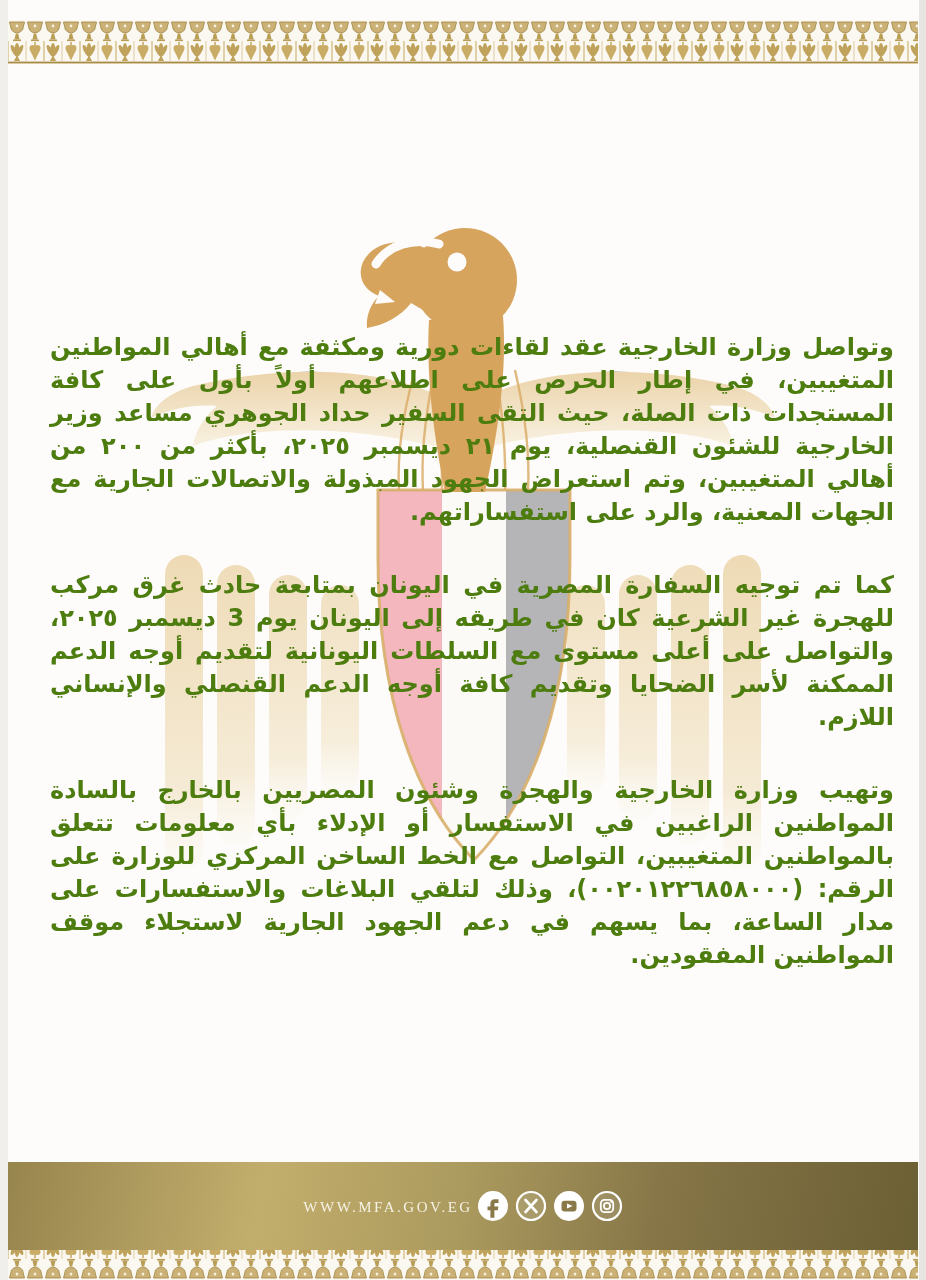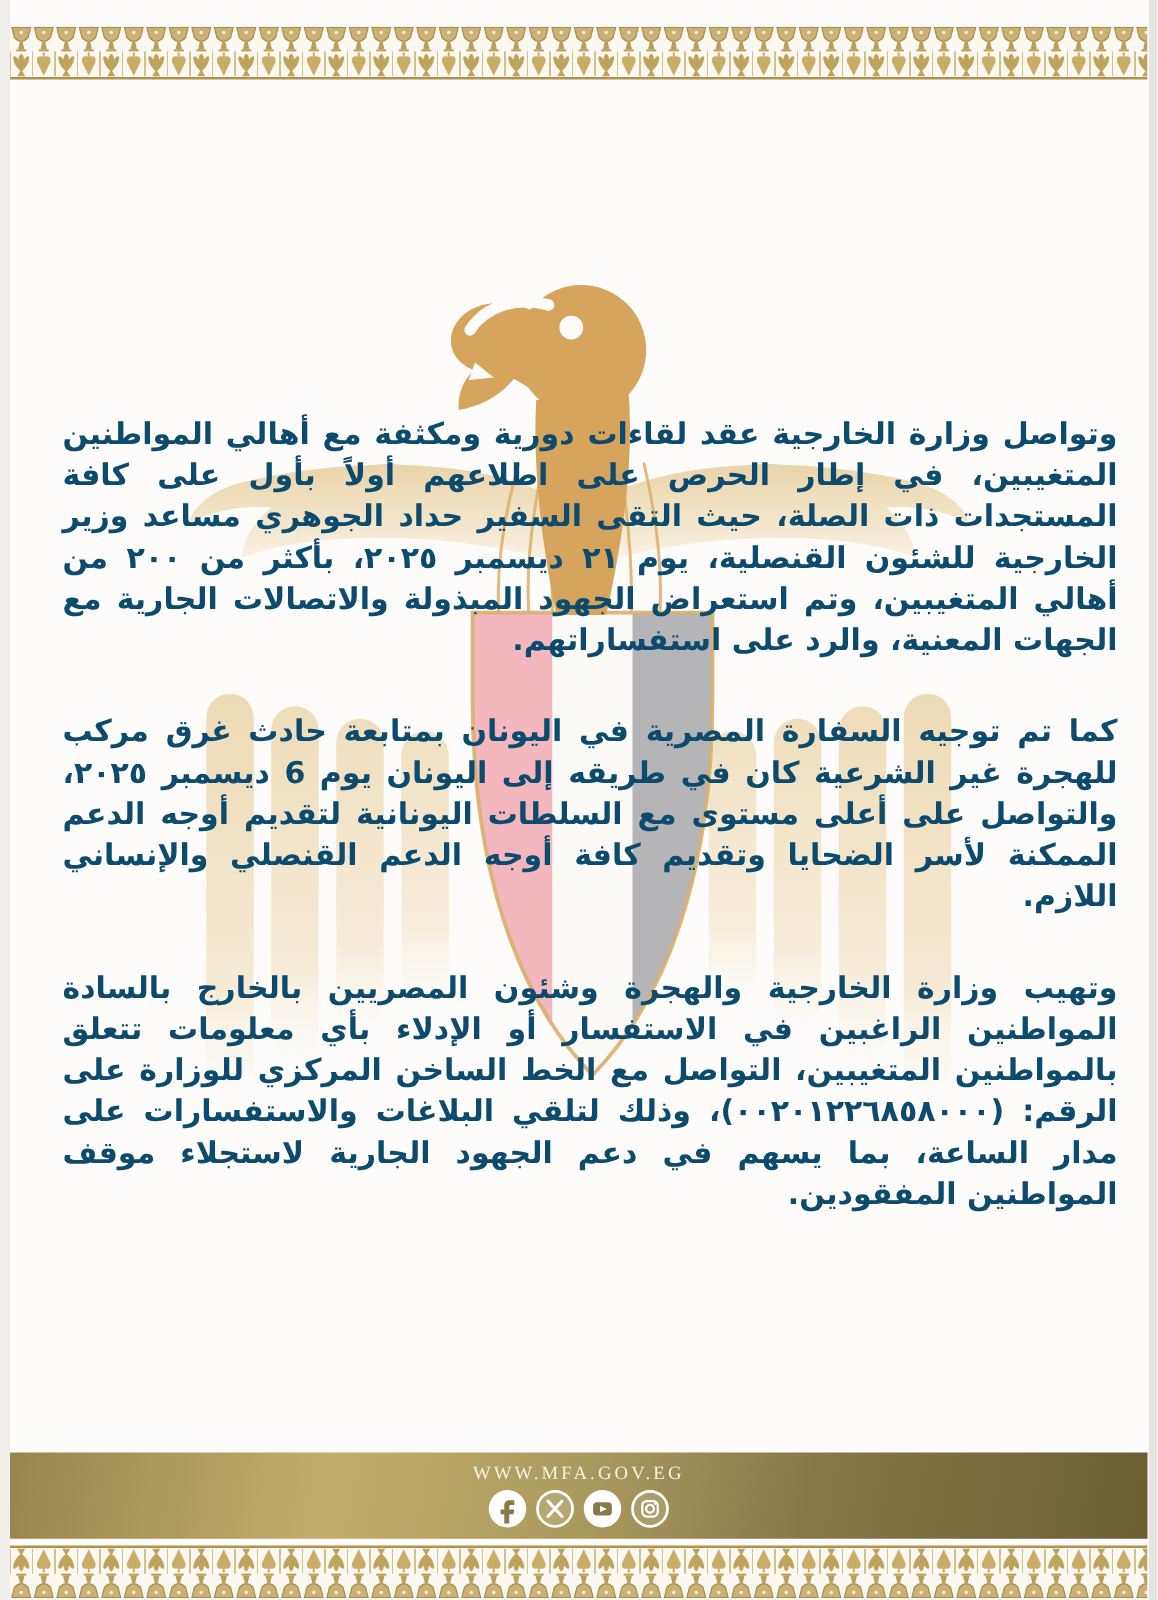--- a/index.html
+++ b/index.html
@@ -12,29 +12,29 @@
   .edge-right{right:0;width:7px;background:#e7e5e1;}
 
   .frieze{position:absolute;left:8px;right:8px;height:44px;z-index:2;}
   .frieze-top{top:20px;}
   .frieze-bottom{top:1236px;transform:scaleY(-1);}
 
   .watermark{position:absolute;left:133px;top:228px;width:660px;height:650px;z-index:0;}
 
   .doc-text{
     position:absolute;top:331px;left:50px;right:32px;z-index:1;
-    direction:rtl;text-align:justify;color:#0c4a6e;
+    direction:rtl;text-align:justify;color:#4d7c0f;
     font-weight:700;font-size:24px;line-height:33px;
   }
   .doc-text p{margin:0 0 40px 0;}
 
   .footer-bar{
-    position:absolute;left:8px;right:8px;top:1162px;height:69px;z-index:3;
+    position:absolute;left:8px;right:8px;top:1162px;height:88px;z-index:3;
     background:linear-gradient(100deg,#97854e 0%,#c2ae6c 28%,#ab9a5e 50%,#857547 72%,#6b5f34 100%);
-    display:flex;flex-direction:column;align-items:center;justify-content:center;gap:4px;
+    display:flex;flex-direction:row;align-items:center;justify-content:center;gap:4px;
   }
   .footer-site{
     font-family:"Liberation Serif","DejaVu Serif",serif;
     color:#f6f2e4;font-size:15px;letter-spacing:2.5px;line-height:1;
     margin-top:2px;
   }
   .social-row{display:flex;gap:6px;align-items:center;}
   .social-row svg{display:block;cursor:pointer;}
 </style>
 </head>
@@ -138,21 +138,21 @@
     <path d="M296,22 C268,8 240,14 230,34 C224,48 230,62 246,68 C237,77 233,88 234,100 C252,97 268,88 278,75 L300,88 Z" fill="#d7a45e"></path>
     <path d="M296,92 L370,88 C374,140 366,200 352,264 L312,264 C300,205 293,145 296,92 Z" fill="#d7a45e"></path>
     <path d="M306,16 C280,9 255,17 243,36" stroke="#fdfcfa" stroke-width="9" fill="none" stroke-linecap="round"></path>
     <path d="M247,62 L262,74 L242,76 Z" fill="#fdfcfa"></path>
     <circle cx="324" cy="34" r="9.5" fill="#fdfcfa"></circle>
   </g>
 </svg>
 
 <div class="doc-text" dir="rtl">
   <p>وتواصل وزارة الخارجية عقد لقاءات دورية ومكثفة مع أهالي المواطنين المتغيبين، في إطار الحرص على اطلاعهم أولاً بأول على كافة المستجدات ذات الصلة، حيث التقى السفير حداد الجوهري مساعد وزير الخارجية للشئون القنصلية، يوم ٢١ ديسمبر ٢٠٢٥، بأكثر من ٢٠٠ من أهالي المتغيبين، وتم استعراض الجهود المبذولة والاتصالات الجارية مع الجهات المعنية، والرد على استفساراتهم.</p>
-  <p>كما تم توجيه السفارة المصرية في اليونان بمتابعة حادث غرق مركب للهجرة غير الشرعية كان في طريقه إلى اليونان يوم 6 ديسمبر ٢٠٢٥، والتواصل على أعلى مستوى مع السلطات اليونانية لتقديم أوجه الدعم الممكنة لأسر الضحايا وتقديم كافة أوجه الدعم القنصلي والإنساني اللازم.</p>
+  <p>كما تم توجيه السفارة المصرية في اليونان بمتابعة حادث غرق مركب للهجرة غير الشرعية كان في طريقه إلى اليونان يوم 3 ديسمبر ٢٠٢٥، والتواصل على أعلى مستوى مع السلطات اليونانية لتقديم أوجه الدعم الممكنة لأسر الضحايا وتقديم كافة أوجه الدعم القنصلي والإنساني اللازم.</p>
   <p>وتهيب وزارة الخارجية والهجرة وشئون المصريين بالخارج بالسادة المواطنين الراغبين في الاستفسار أو الإدلاء بأي معلومات تتعلق بالمواطنين المتغيبين، التواصل مع الخط الساخن المركزي للوزارة على الرقم: (٠٠٢٠١٢٢٦٨٥٨٠٠٠)، وذلك لتلقي البلاغات والاستفسارات على مدار الساعة، بما يسهم في دعم الجهود الجارية لاستجلاء موقف المواطنين المفقودين.</p>
 </div>
 
 <div class="footer-bar">
   <div class="footer-site">WWW.MFA.GOV.EG</div>
   <div class="social-row">
     <svg width="32" height="32" viewBox="0 0 32 32">
       <circle cx="16" cy="16" r="15" fill="#ffffff"></circle>
       <path d="M18.6,9.2 h2.9 v3.8 h-2.9 c-0.8,0 -1.2,0.5 -1.2,1.3 v2.2 h4 l-0.6,3.8 h-3.4 v7.5 h-4 v-7.5 h-2.9 v-3.8 h2.9 v-2.9 c0,-2.8 1.7,-4.4 4.2,-4.4 Z" fill="#8a7948"></path>
     </svg>

